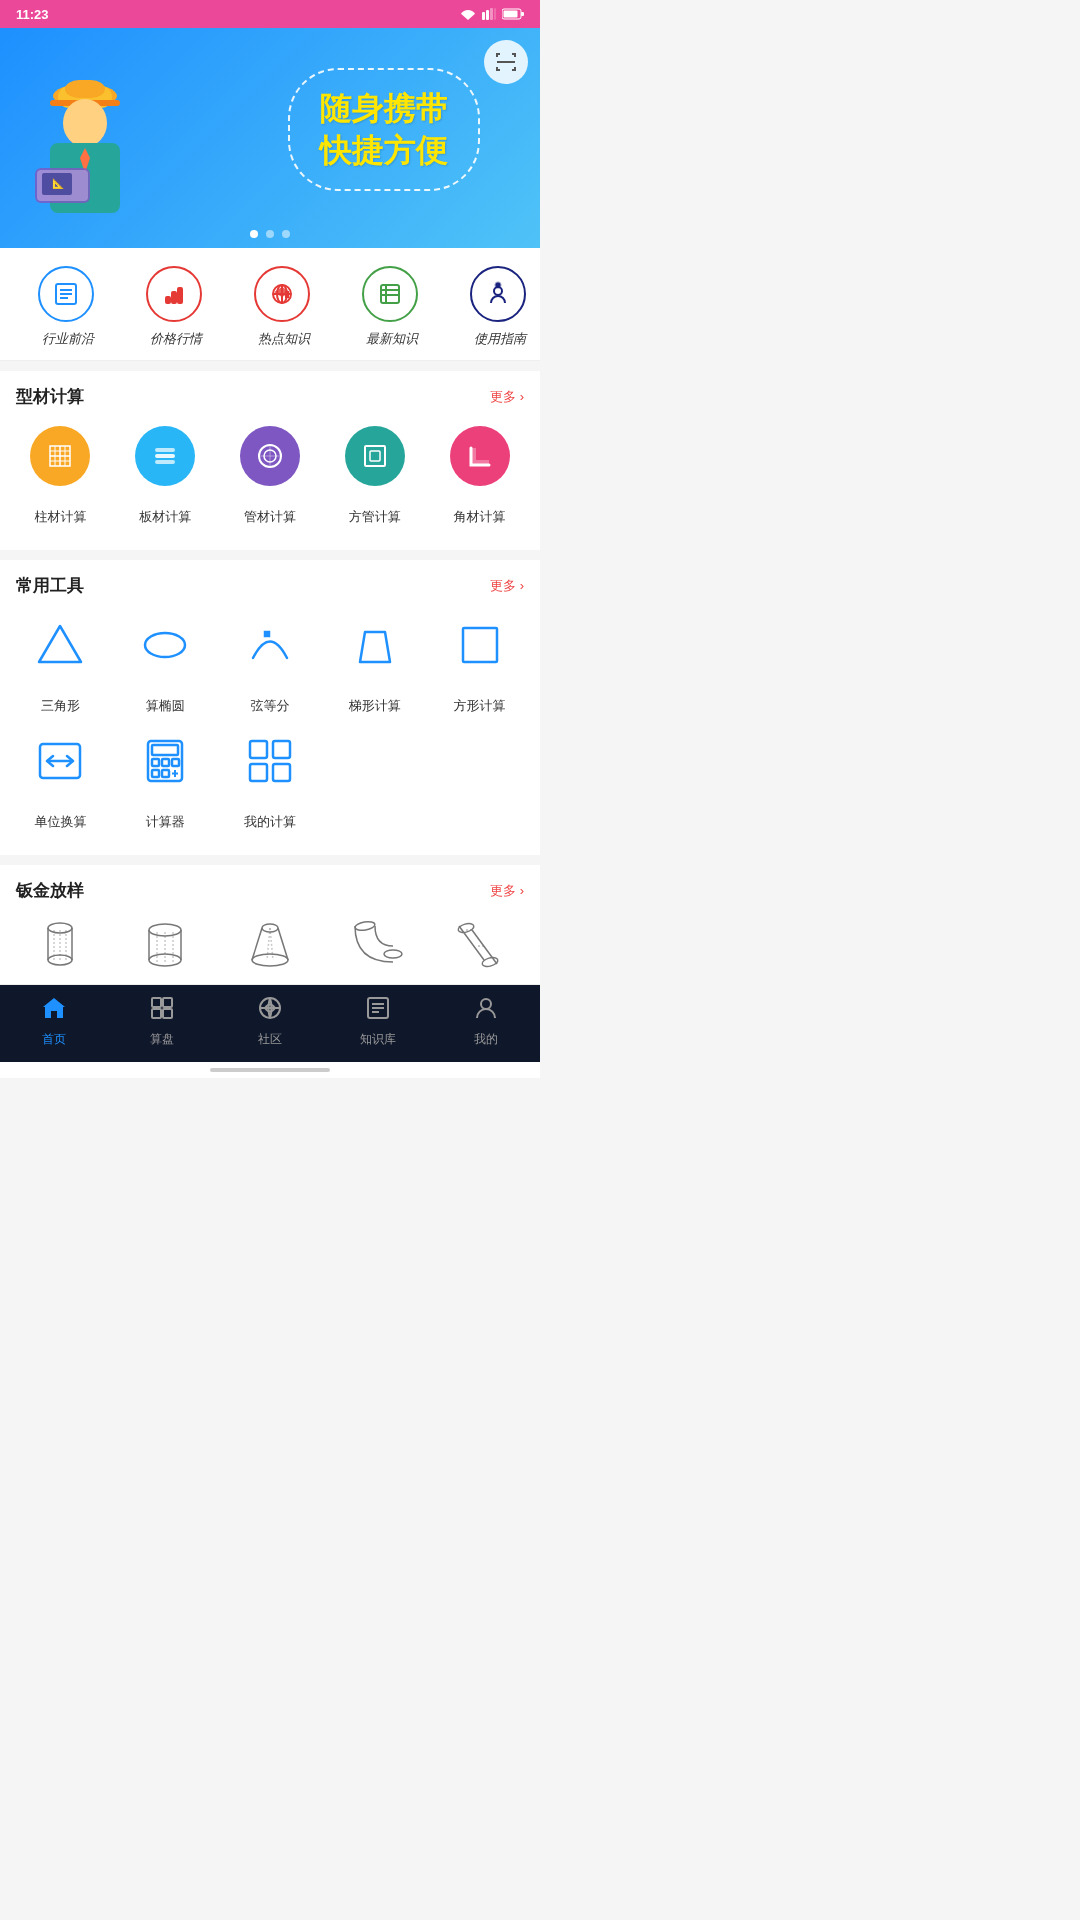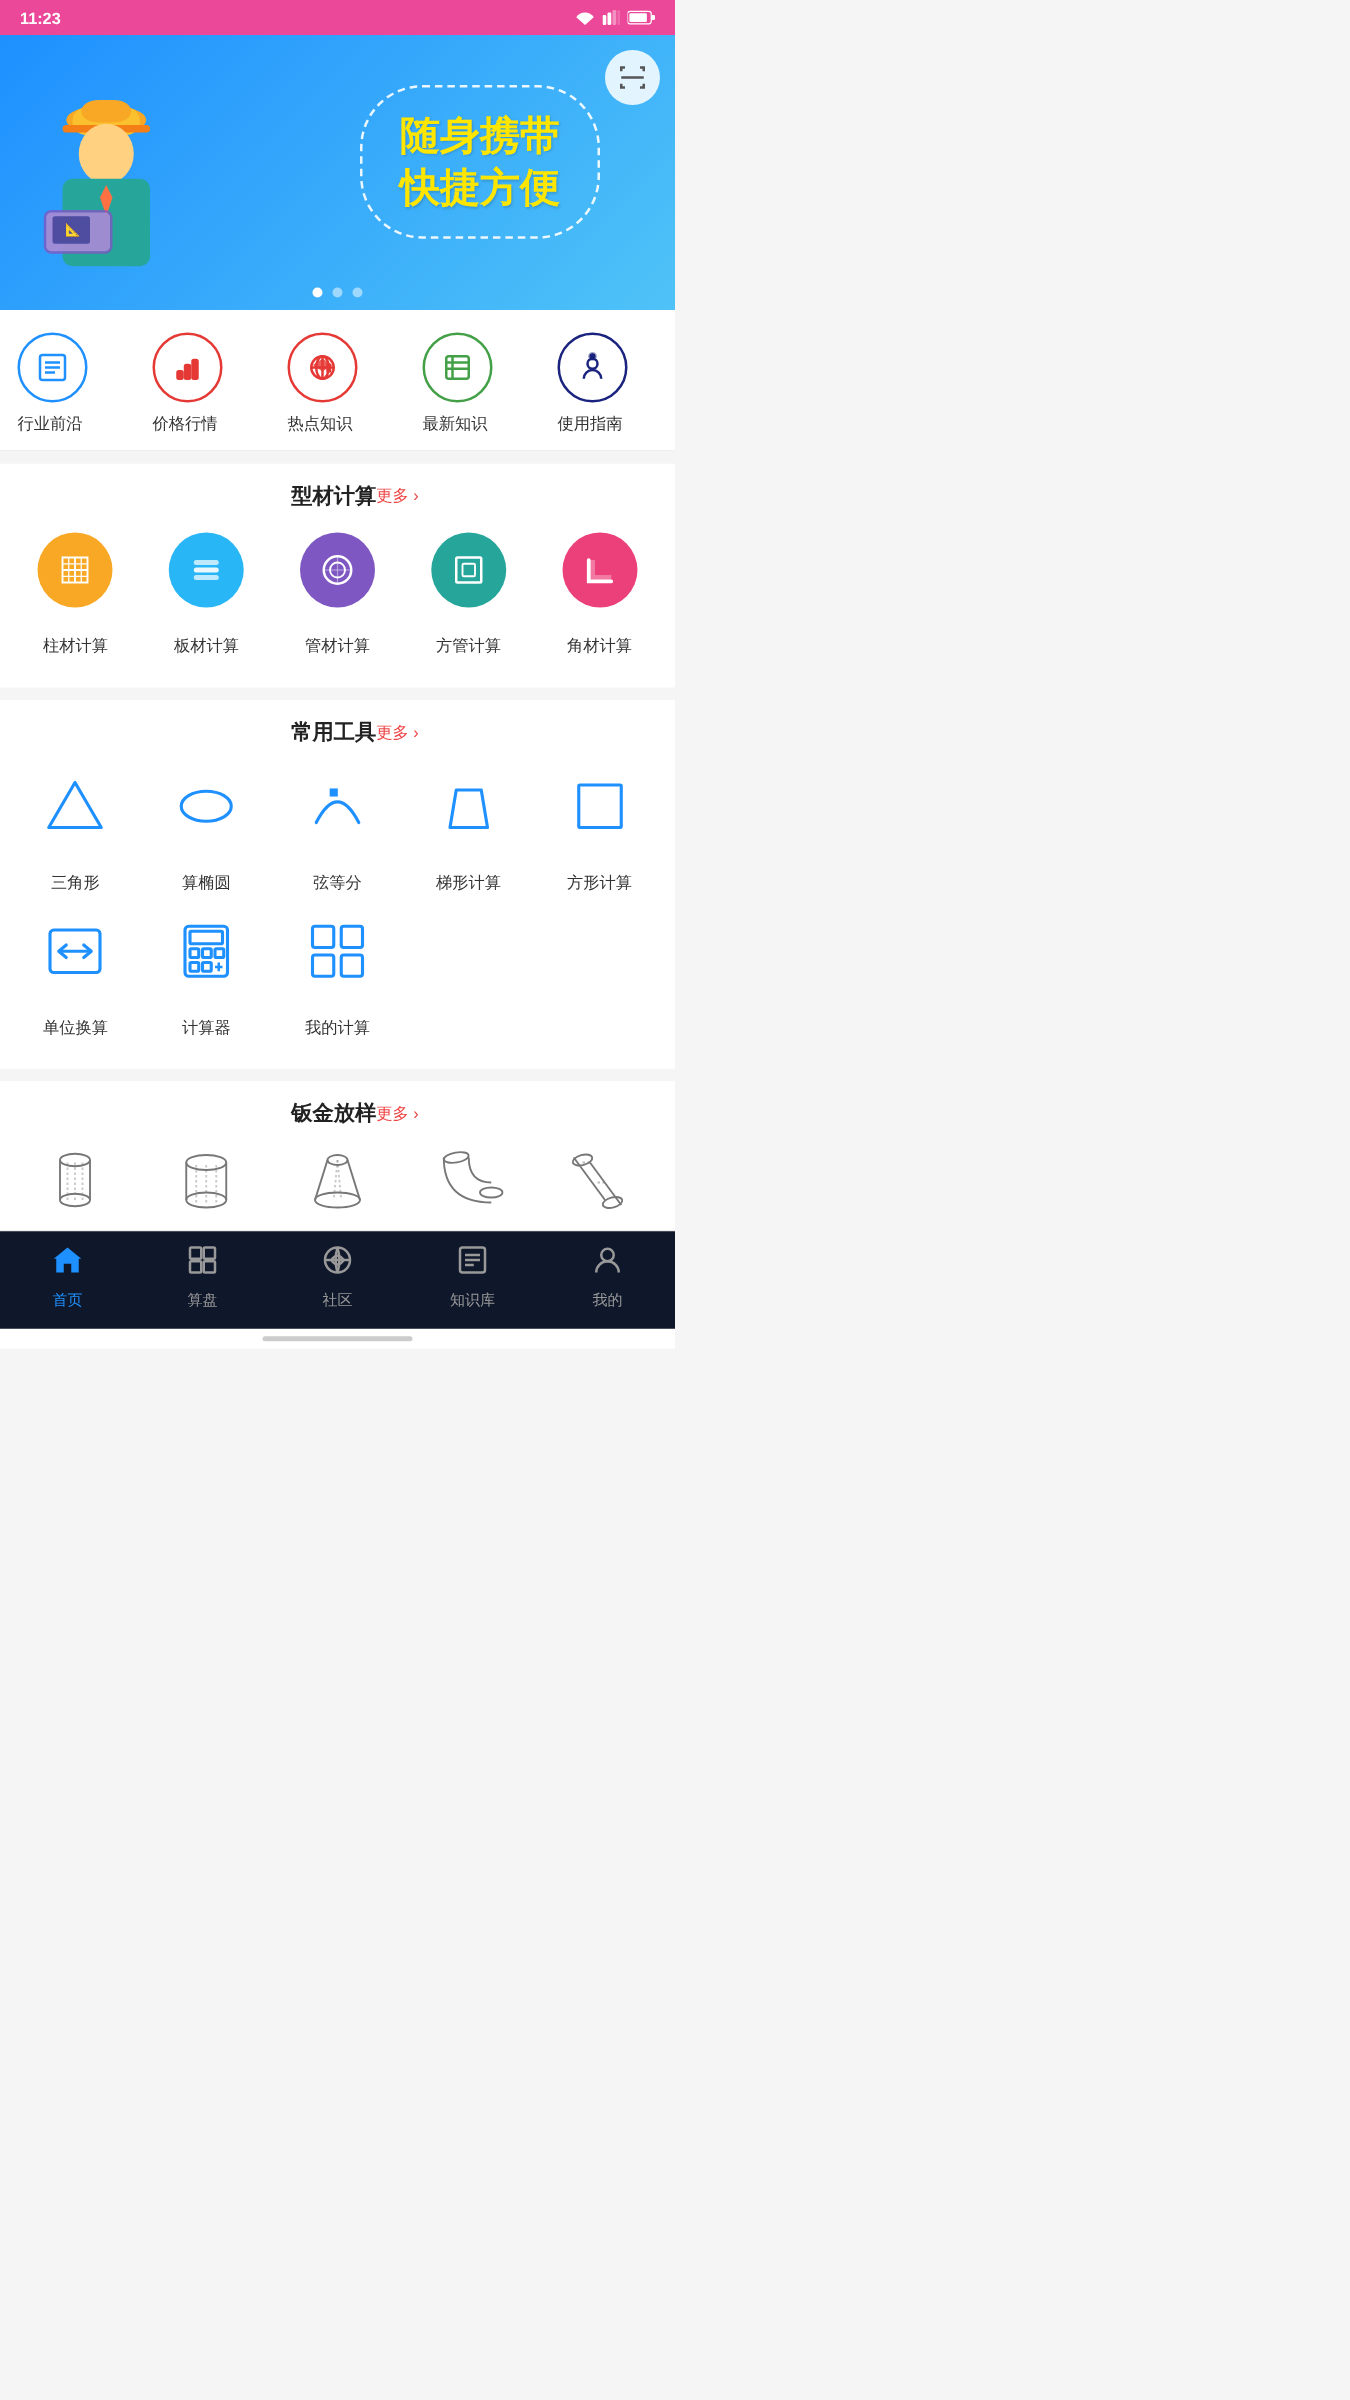--- a/index.html
+++ b/index.html
@@ -104,24 +104,25 @@
     .quick-menu {
       background: white;
       display: flex;
       justify-content: space-around;
       padding: 18px 0 12px;
       border-bottom: 1px solid #eee;
     }
     .quick-item {
       display: flex;
       flex-direction: column;
-      align-items: flex-start;
+      align-items: flex-end;
       gap: 8px;
       cursor: pointer;
       min-width: 80px;
+      font-style: italic;
     }
     .quick-icon {
       width: 56px;
       height: 56px;
       border-radius: 50%;
       border: 2.5px solid;
       display: flex;
       align-items: center;
       justify-content: center;
       font-size: 22px;
@@ -131,24 +132,23 @@
       color: #333;
     }
 
     
     .section {
       background: white;
       margin-top: 10px;
     }
     .section-header {
       display: flex;
-      justify-content: center;
+      justify-content: space-between;
       align-items: center;
       padding: 14px 16px 10px;
-      margin-left: 28px;
     }
     .section-title {
       font-size: 17px;
       font-weight: 700;
       color: #222;
     }
     .section-more {
       font-size: 13px;
       color: #ef4444;
       cursor: pointer;

